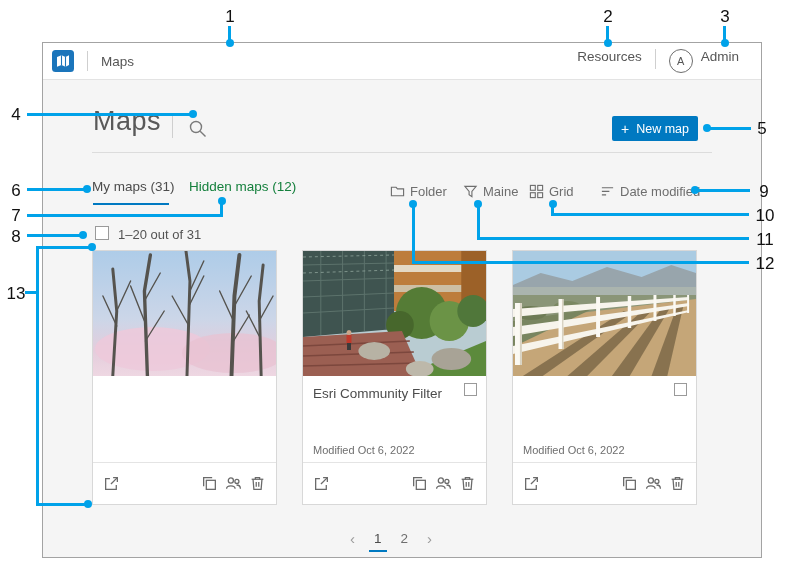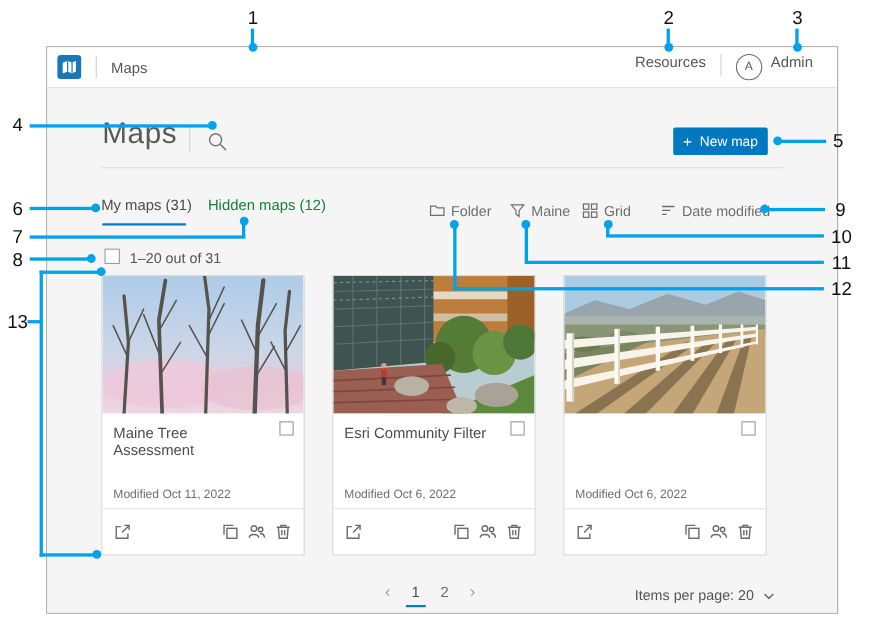--- a/index.html
+++ b/index.html
@@ -224,25 +224,20 @@
           <path d="M52 70 L38 35 M52 50 L68 22 M53 90 L72 60" stroke-width="1.4"></path>
           <path d="M95 125 L98 30 L94 0" stroke-width="3"></path>
           <path d="M97 55 L112 25 M97 75 L80 45 M98 40 L112 10" stroke-width="1.4"></path>
           <path d="M140 125 L143 45 L148 4" stroke-width="4"></path>
           <path d="M142 70 L128 40 M143 55 L160 25 M142 90 L158 64" stroke-width="1.4"></path>
           <path d="M170 125 L168 50 L172 14" stroke-width="3"></path>
           <path d="M168 70 L182 45 M168 85 L155 60" stroke-width="1.4"></path>
         </g>
       </svg>
     </div>
-    <div class="card-body">
-      <span class="card-title">Maine Tree Assessment</span>
-      <span class="checkbox card-check"></span>
-      <span class="card-modified">Modified Oct 11, 2022</span>
-    </div>
     <div class="card-footer">
       <span class="icon-btn">
         <svg viewBox="0 0 16 16" fill="none" stroke="#6a6a6a" stroke-width="1.2">
           <path d="M6.5 3.5 H2.5 V13.5 H12.5 V9.5"></path>
             <path d="M7.5 8.5 L13.5 2.5"></path>
             <path d="M9.5 2.5 H13.5 V6.5"></path>
         </svg>
       </span>
       <span class="grp">
         <span class="icon-btn">
@@ -429,28 +424,20 @@
     </div>
   </div>
 
   <div class="pagination">
     <span class="pg chev">‹</span>
     <span class="pg active">1</span>
     <span class="pg">2</span>
     <span class="pg chev">›</span>
   </div>
 
-  <div class="items-per-page">
-    <span>Items per page: 20</span>
-    <span>
-      <svg width="10" height="6" viewBox="0 0 10 6" fill="none" stroke="#6e6e6e" stroke-width="1.4">
-        <path d="M1 1 L5 5 L9 1"></path>
-      </svg>
-    </span>
-  </div>
 </div>
 
 <div class="overlay">
 
   <span class="num" style="left:230px;top:16px">1</span>
   <div class="ln" style="left:228px;top:26px;width:3px;height:17px"></div>
   <div class="dt" style="left:226px;top:39px"></div>
 
   <span class="num" style="left:608px;top:16px">2</span>
   <div class="ln" style="left:606px;top:26px;width:3px;height:17px"></div>

